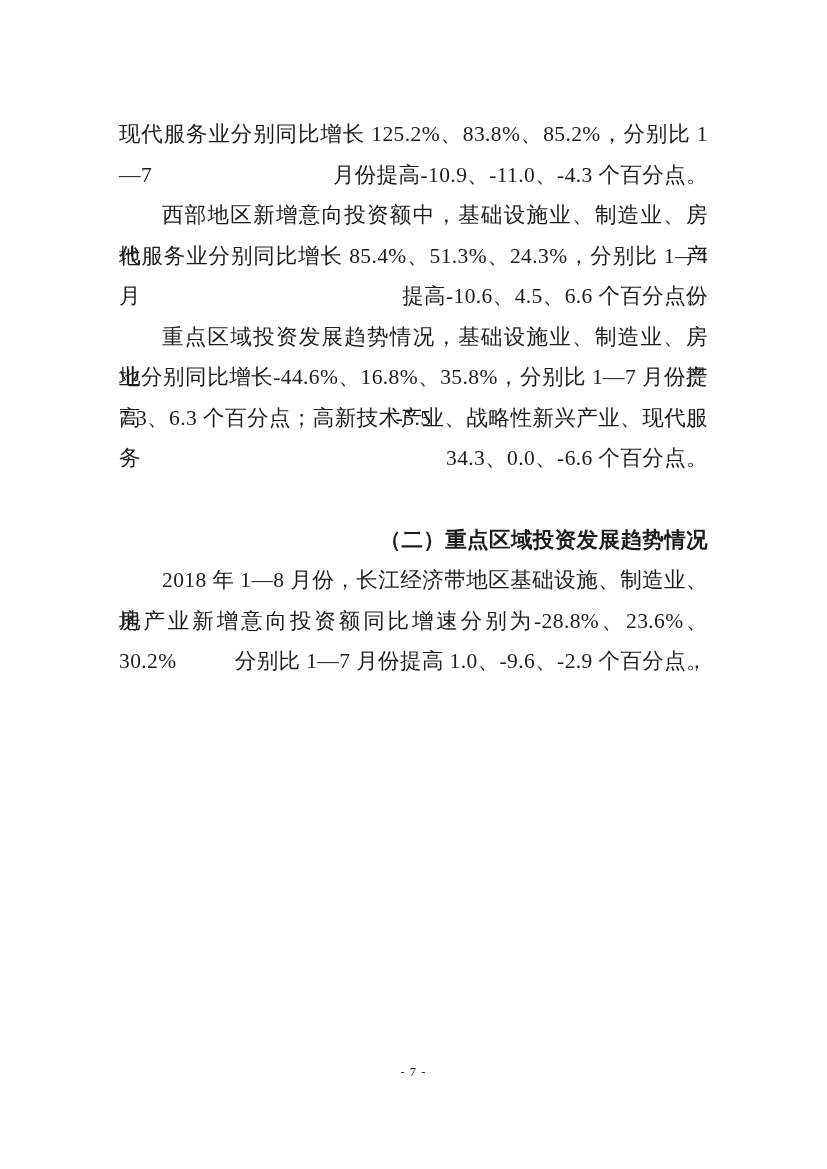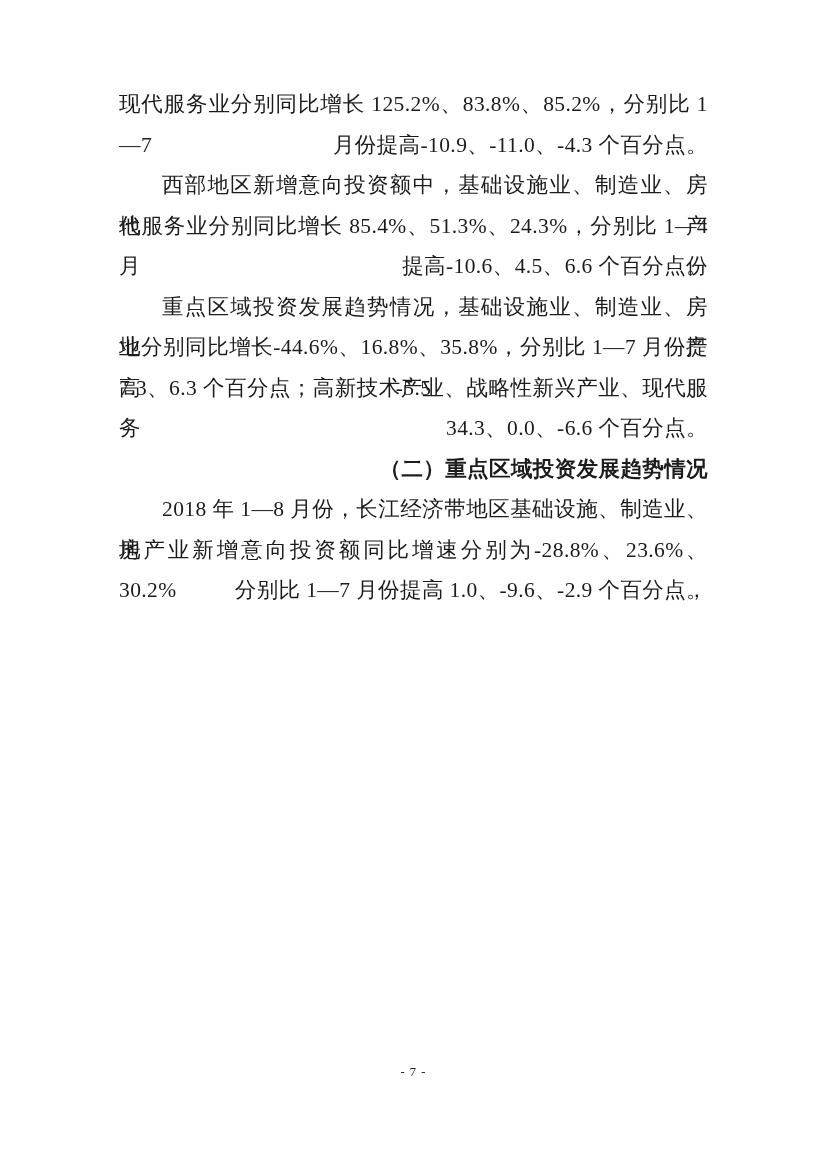--- a/index.html
+++ b/index.html
@@ -12,39 +12,40 @@
     width: 827px;
     height: 1169px;
     background: #ffffff;
     overflow: hidden;
     font-family: "Liberation Serif", "DejaVu Serif", serif;
     color: #1c1c1c;
   }
   .text-block {
     position: absolute;
     left: 119px;
-    top: 84px;
+    top: 114px;
     width: 589px;
   }
   .line {
     height: 40.5px;
     line-height: 40.5px;
     font-size: 21.5px;
     letter-spacing: 0.4px;
     text-align: right;
   }
   .line.justify {
     text-align: justify;
     text-align-last: justify;
   }
   .line.indent {
     text-indent: 2em;
   }
   .line.heading {
     font-weight: bold;
+    margin-top: 41px;
   }
   .footer {
     position: absolute;
     top: 1065px;
     left: 0;
     width: 100%;
     text-align: center;
     font-size: 12.5px;
     letter-spacing: 1px;
     color: #1c1c1c;

